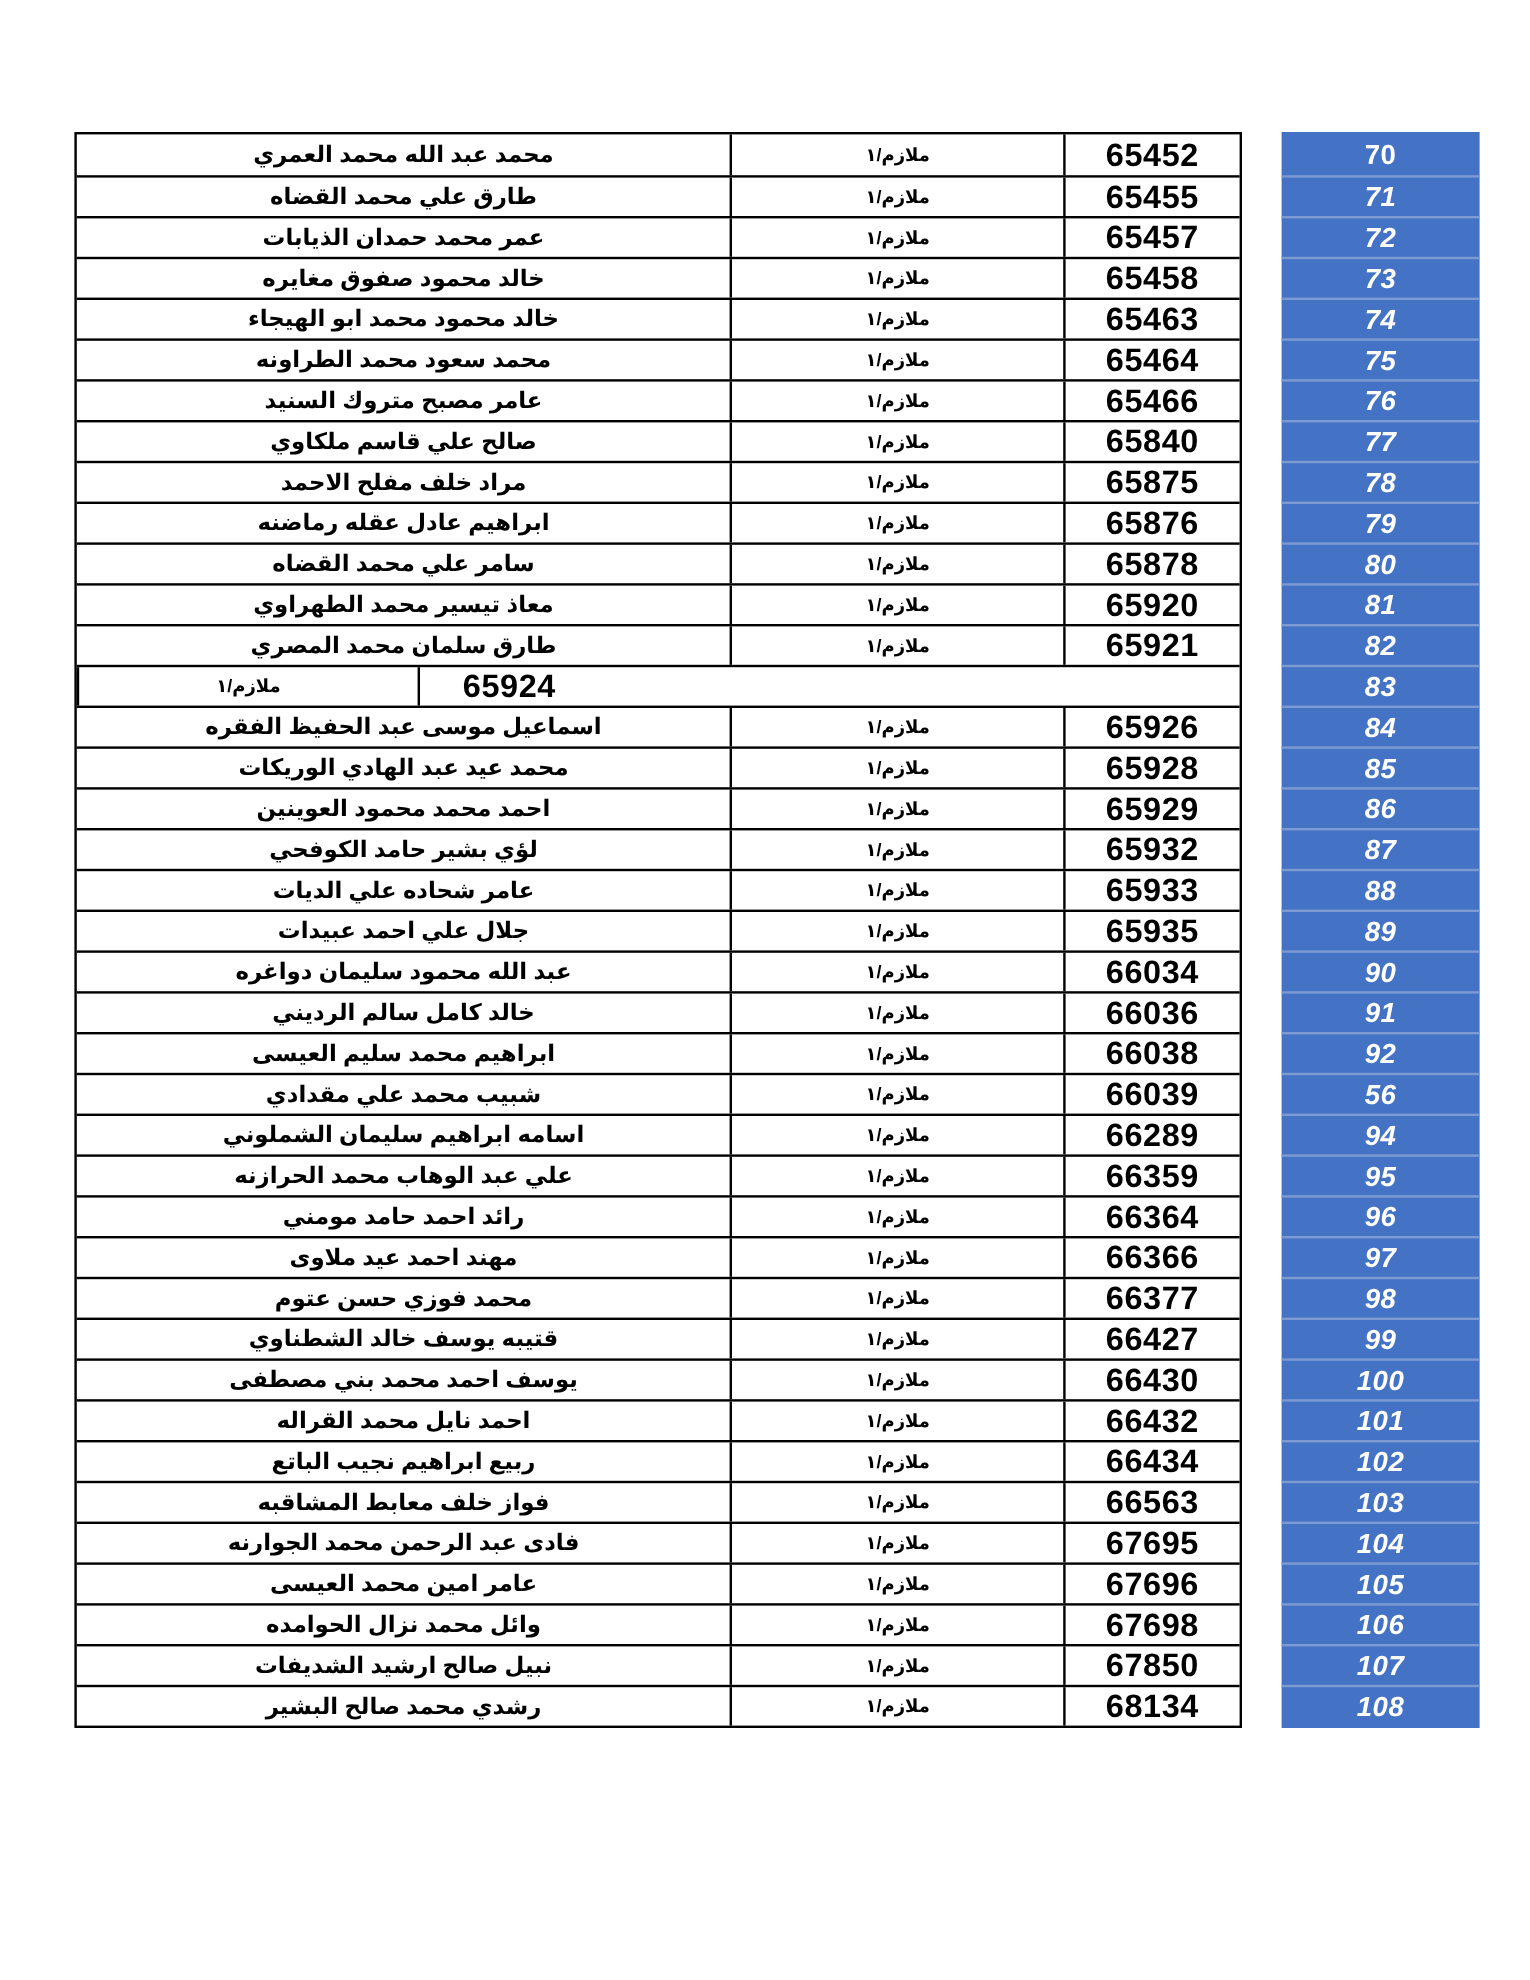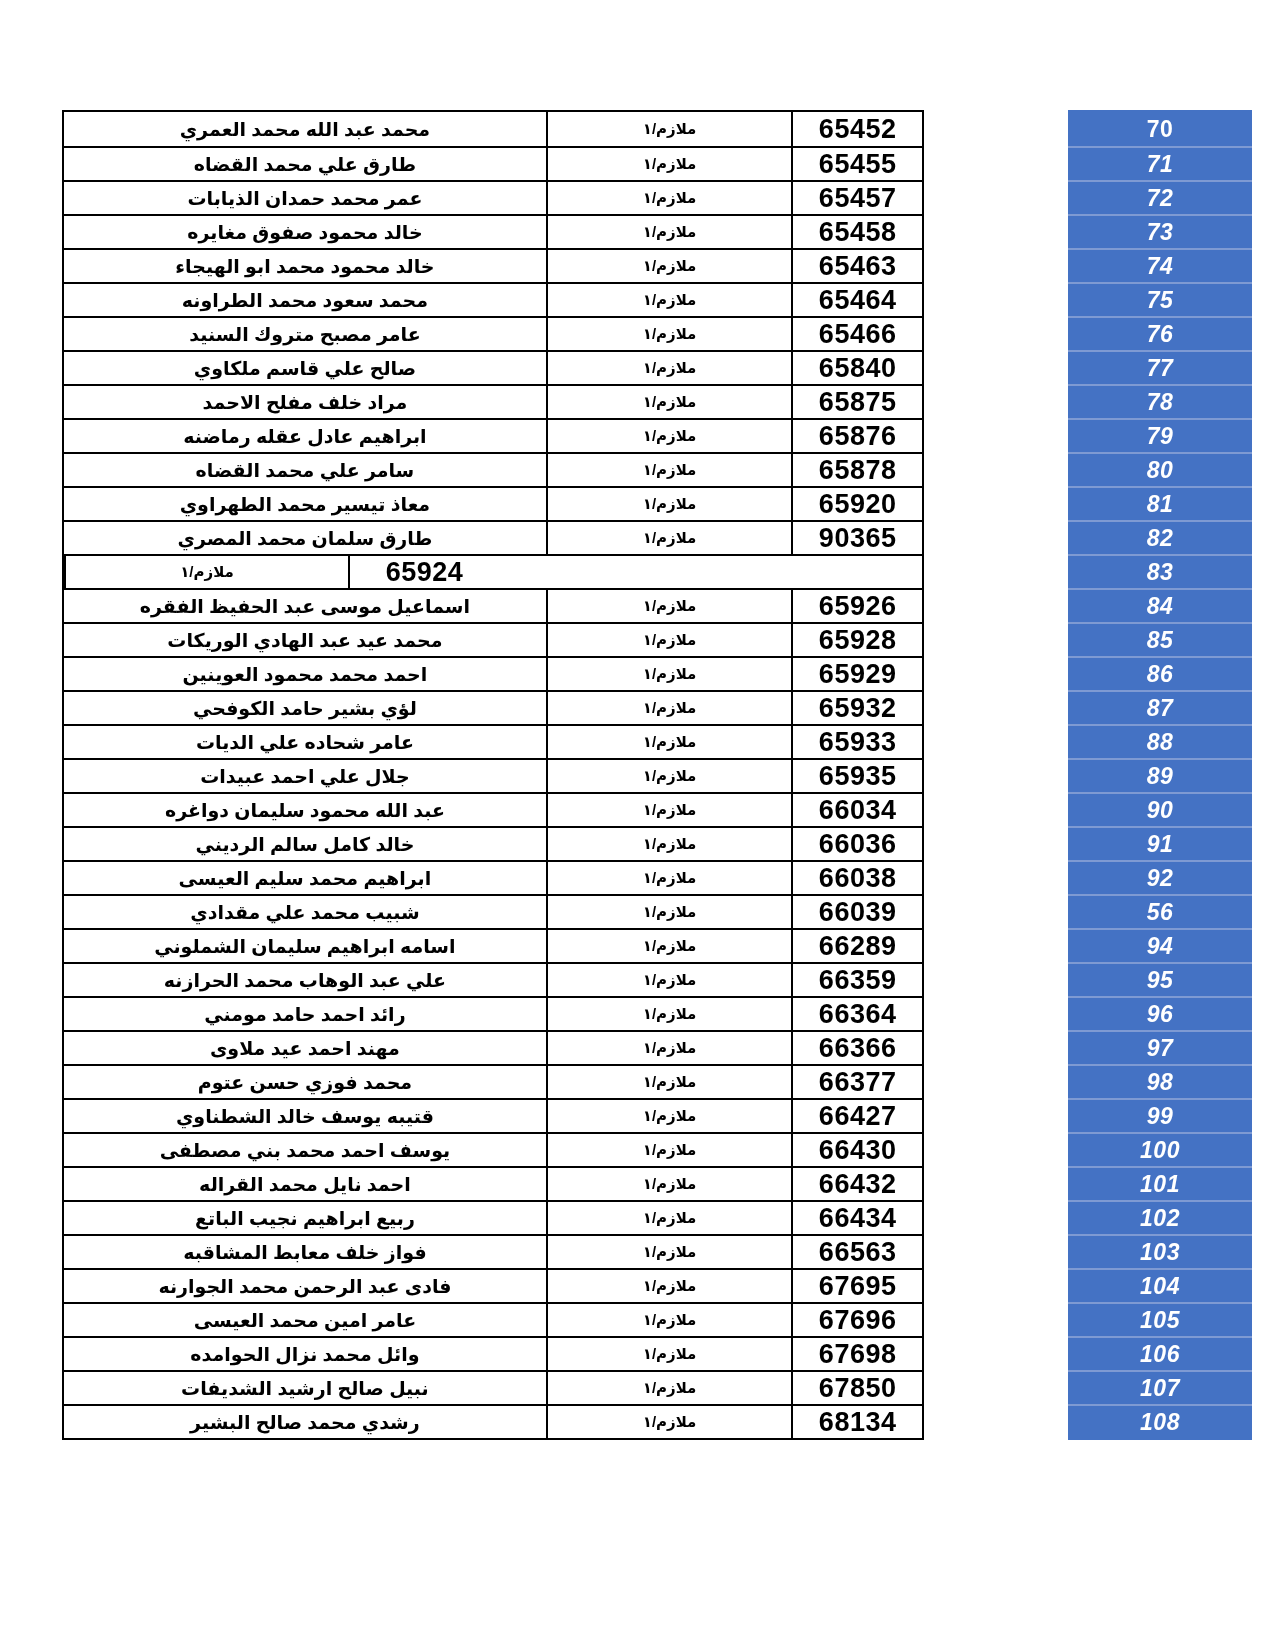--- a/index.html
+++ b/index.html
@@ -18,21 +18,21 @@
     overflow: hidden;
   }
   .page {
     position: absolute; inset: 0;
     background: var(--paper);
   }
   
   .main-table {
     position: absolute;
     left: 62px; top: 110px;
-    width: 862px;
+    width: 973px;
     border: 2px solid var(--line);
     background: #fff;
   }
   .row { display: flex; height: 34px; }
   .row + .row { border-top: 2px solid var(--line); }
   .cell {
     display: flex; align-items: center; justify-content: center;
     height: 100%;
     font-weight: bold;
     color: #000;
@@ -40,21 +40,21 @@
     white-space: nowrap;
   }
   .cell + .cell { border-left: 0; }
   .cell.name  { width: 558px; direction: rtl; font-size: 19px; border-left: 0; }
   .cell.rank  { width: 284px; direction: rtl; font-size: 15px; border-left: 2px solid var(--line); }
   .cell.num   { width: 151px; font-size: 27px; letter-spacing: 0.5px; border-left: 2px solid var(--line); }
   
   .index-col {
     position: absolute;
     left: 1068px; top: 110px;
-    width: 184px;
+    width: 165px;
     background: var(--accent);
     padding: 2px 0;
   }
   .icell {
     height: 34px;
     display: flex; align-items: center; justify-content: center;
     color: var(--accent-text);
     font-size: 23px;
     font-weight: bold;
     letter-spacing: 0.5px;
@@ -135,21 +135,21 @@
 
   <div class="row">
     <div class="cell name" dir="rtl">معاذ تيسير محمد الطهراوي</div>
     <div class="cell rank" dir="rtl">ملازم/١</div>
     <div class="cell num">65920</div>
   </div>
 
   <div class="row">
     <div class="cell name" dir="rtl">طارق سلمان محمد المصري</div>
     <div class="cell rank" dir="rtl">ملازم/١</div>
-    <div class="cell num">90365</div>
+    <div class="cell num">65921</div>
   </div>
 
   <div class="row">
     <div class="cell rank" dir="rtl">ملازم/١</div>
     <div class="cell num">65924</div>
   </div>
 
   <div class="row">
     <div class="cell name" dir="rtl">اسماعيل موسى عبد الحفيظ الفقره</div>
     <div class="cell rank" dir="rtl">ملازم/١</div>

